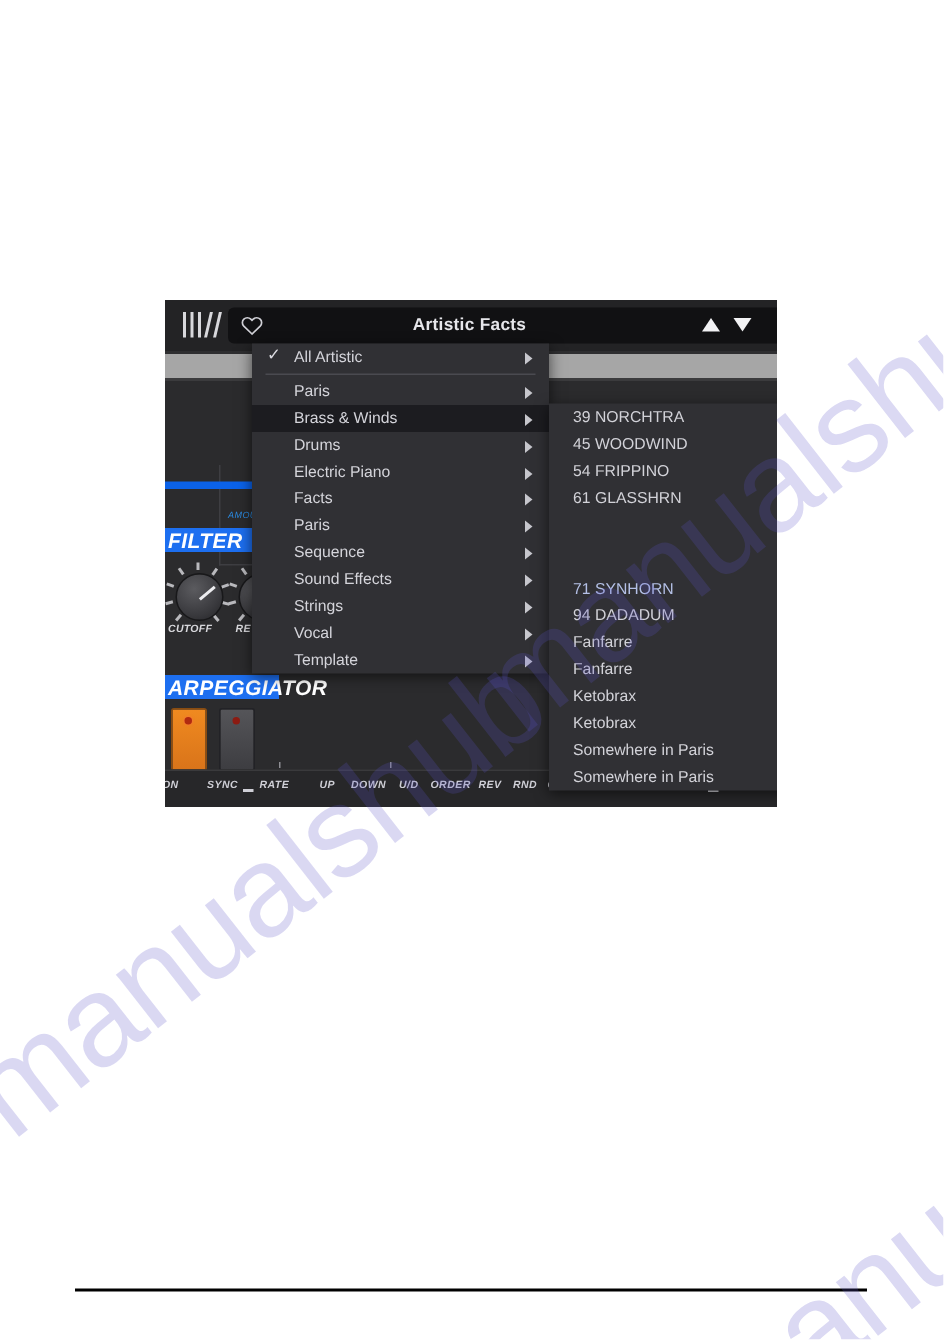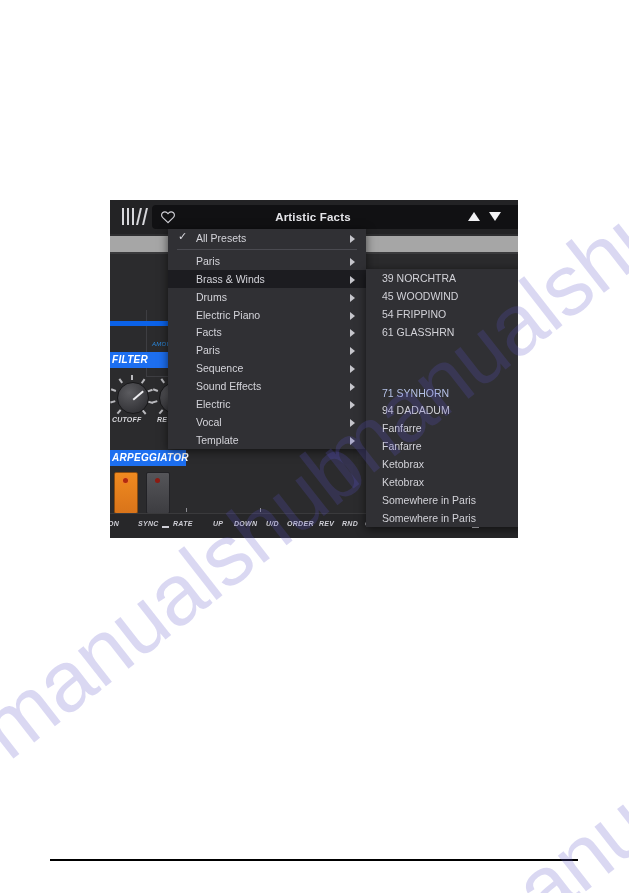--- a/index.html
+++ b/index.html
@@ -92,21 +92,21 @@
   .panel-outline{
     position:absolute;left:36px;top:56px;width:336px;height:66px;
     border:1px solid #3e3e42;border-top:none;
   }
   .blue-strip{
     position:absolute;left:0;top:121px;width:408px;height:5px;
     background:#0b62e8;
   }
   .section-hdr{
     position:absolute;height:16px;background:#1d6ff0;
-    color:#fff;font-size:10px;font-weight:700;font-style:italic;
+    color:#fff;font-size:14px;font-weight:700;font-style:italic;
     letter-spacing:.3px;line-height:16px;
   }
   .hdr-filter{left:0;top:152px;width:60px;padding-left:2px;}
   .hdr-arp{left:0;top:250px;width:74px;padding-left:2px;}
   .hdr-right{left:392px;top:250px;width:16px;padding-left:2px;}
   .tiny-blue-label{
     position:absolute;left:42px;top:141px;font-size:6px;color:#2b8ae0;
     font-style:italic;letter-spacing:.3px;
   }
 
@@ -331,21 +331,21 @@
       <div class="nav-arrows">
         <span class="tri up"></span>
         <span class="tri down"></span>
       </div>
     </div>
   </div>
 
   <div class="menu" id="menu-categories">
     <div class="mrow">
       <span class="check">✓</span>
-      <span>All Presets</span>
+      <span>All Artistic</span>
       <span class="caret"></span>
     </div>
     <div class="msep"></div>
     <div id="cat-list">
         <div class="mrow">
           <span>Paris</span>
           <span class="caret"></span>
         </div>
         <div class="mrow selected">
           <span>Brass &amp; Winds</span>
@@ -369,21 +369,21 @@
         </div>
         <div class="mrow">
           <span>Sequence</span>
           <span class="caret"></span>
         </div>
         <div class="mrow">
           <span>Sound Effects</span>
           <span class="caret"></span>
         </div>
         <div class="mrow">
-          <span>Electric</span>
+          <span>Strings</span>
           <span class="caret"></span>
         </div>
         <div class="mrow">
           <span>Vocal</span>
           <span class="caret"></span>
         </div>
         <div class="mrow">
           <span>Template</span>
           <span class="caret"></span>
         </div>

